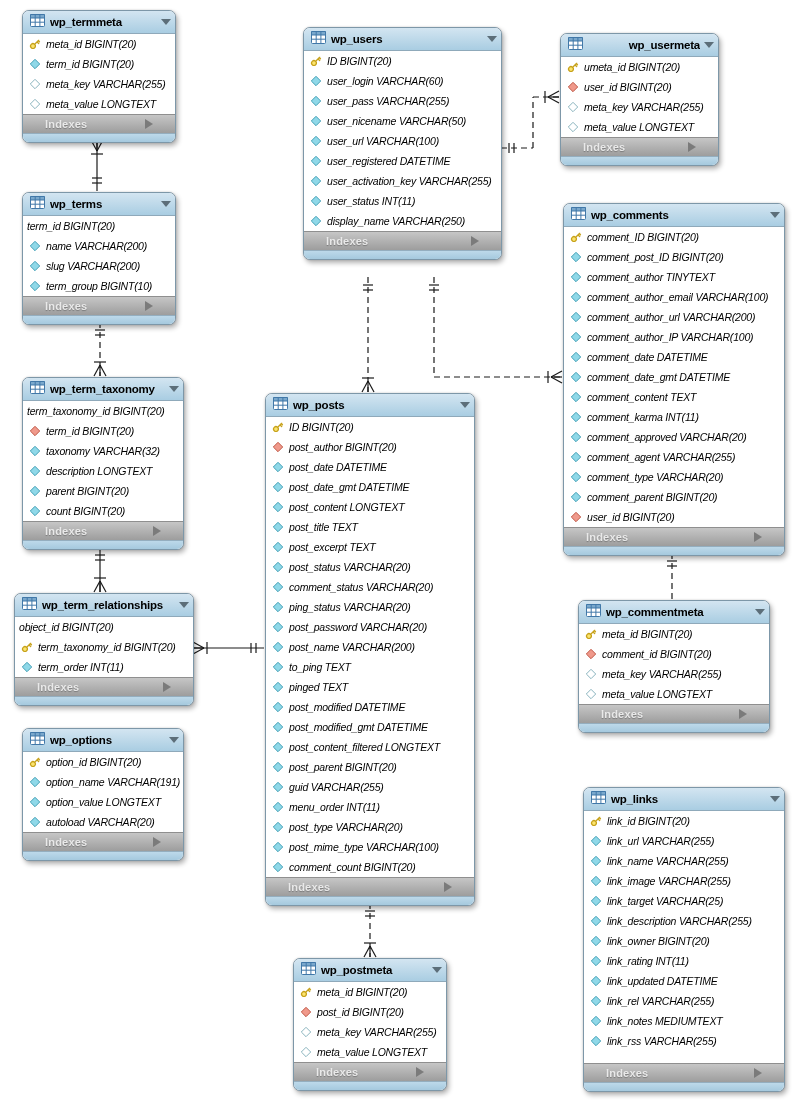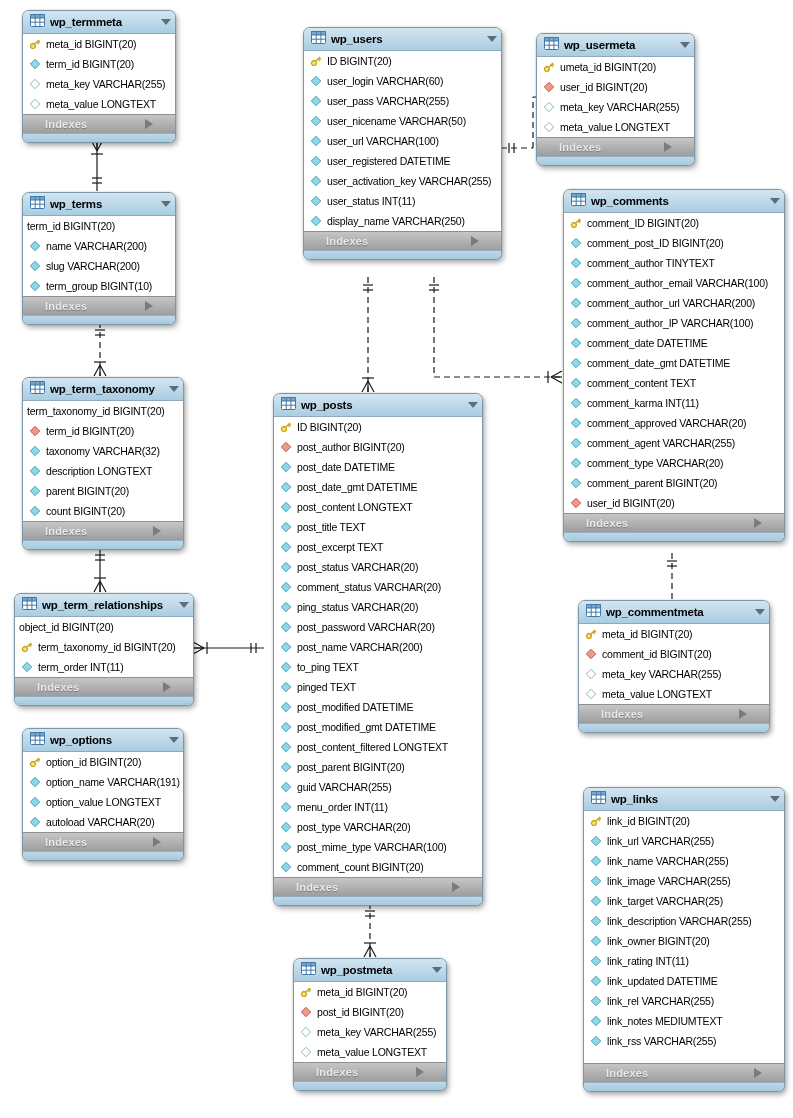--- a/index.html
+++ b/index.html
@@ -19,21 +19,21 @@
     border-bottom:1px solid #8fa9ba;
   }
   .t-title{
     margin-left:5px;flex:1;font-weight:bold;font-size:11.5px;color:#000;
     letter-spacing:-0.2px;white-space:nowrap;overflow:hidden;
   }
   .t-collapse{
     width:0;height:0;border-left:5px solid transparent;border-right:5px solid transparent;
     border-top:6px solid #5c6e79;margin-left:4px;flex:none;cursor:pointer;
   }
-  .t-body{background:#ef4444;}
+  .t-body{background:#ef4444;font-style:italic;}
   .t-row{
     height:20px;display:flex;align-items:center;padding-left:5px;
     font-size:10.5px;letter-spacing:-0.2px;color:#000;white-space:nowrap;background:#fff;
   }
   .t-row.no-icon{padding-left:4px;}
   .f-icon{width:14px;height:14px;flex:none;margin-right:4px;display:flex;align-items:center;justify-content:center;}
   .f-text{white-space:nowrap;}
   .t-spacer{height:12px;background:#fff;}
   .t-footer{
     height:18px;display:flex;align-items:center;padding:0 22px;
@@ -287,21 +287,21 @@
           </span>
           <span class="f-text">display_name VARCHAR(250)</span>
         </div>
       </div>
       <div class="t-footer">
         <span class="t-footer-label">Indexes</span>
         <span class="t-expand"></span>
       </div>
       <div class="t-bottom"></div>
     </div>
-    <div class="table" style="left: 536px; top: 33px; width: 157px;">
+    <div class="table" style="left: 560px; top: 33px; width: 157px; text-align: right;">
       <div class="t-header">
         <span class="t-icon"><svg width="15" height="13" viewBox="0 0 15 13">
             <rect x="0.5" y="0.5" width="14" height="12" rx="1" fill="#ffffff" stroke="#4178a8"></rect>
             <path d="M0.5 0.5 H14.5 V4 H0.5 Z" fill="#7aa8cc" stroke="#4178a8"></path>
             <line x1="5.2" y1="0.5" x2="5.2" y2="12.5" stroke="#4178a8"></line>
             <line x1="9.9" y1="0.5" x2="9.9" y2="12.5" stroke="#4178a8"></line>
             <line x1="0.5" y1="8.2" x2="14.5" y2="8.2" stroke="#4178a8"></line>
           </svg></span>
         <span class="t-title">wp_usermeta</span>
         <span class="t-collapse"></span>
@@ -389,21 +389,21 @@
           </span>
           <span class="f-text">term_group BIGINT(10)</span>
         </div>
       </div>
       <div class="t-footer">
         <span class="t-footer-label">Indexes</span>
         <span class="t-expand"></span>
       </div>
       <div class="t-bottom"></div>
     </div>
-    <div class="table" style="left: 563px; top: 189px; width: 220px;">
+    <div class="table" style="left: 563px; top: 203px; width: 220px;">
       <div class="t-header">
         <span class="t-icon"><svg width="15" height="13" viewBox="0 0 15 13">
             <rect x="0.5" y="0.5" width="14" height="12" rx="1" fill="#ffffff" stroke="#4178a8"></rect>
             <path d="M0.5 0.5 H14.5 V4 H0.5 Z" fill="#7aa8cc" stroke="#4178a8"></path>
             <line x1="5.2" y1="0.5" x2="5.2" y2="12.5" stroke="#4178a8"></line>
             <line x1="9.9" y1="0.5" x2="9.9" y2="12.5" stroke="#4178a8"></line>
             <line x1="0.5" y1="8.2" x2="14.5" y2="8.2" stroke="#4178a8"></line>
           </svg></span>
         <span class="t-title">wp_comments</span>
         <span class="t-collapse"></span>
@@ -595,21 +595,21 @@
           </span>
           <span class="f-text">count BIGINT(20)</span>
         </div>
       </div>
       <div class="t-footer">
         <span class="t-footer-label">Indexes</span>
         <span class="t-expand"></span>
       </div>
       <div class="t-bottom"></div>
     </div>
-    <div class="table" style="left: 265px; top: 393px; width: 208px; margin-left: 8px;">
+    <div class="table" style="left: 265px; top: 393px; width: 208px;">
       <div class="t-header">
         <span class="t-icon"><svg width="15" height="13" viewBox="0 0 15 13">
             <rect x="0.5" y="0.5" width="14" height="12" rx="1" fill="#ffffff" stroke="#4178a8"></rect>
             <path d="M0.5 0.5 H14.5 V4 H0.5 Z" fill="#7aa8cc" stroke="#4178a8"></path>
             <line x1="5.2" y1="0.5" x2="5.2" y2="12.5" stroke="#4178a8"></line>
             <line x1="9.9" y1="0.5" x2="9.9" y2="12.5" stroke="#4178a8"></line>
             <line x1="0.5" y1="8.2" x2="14.5" y2="8.2" stroke="#4178a8"></line>
           </svg></span>
         <span class="t-title">wp_posts</span>
         <span class="t-collapse"></span>

